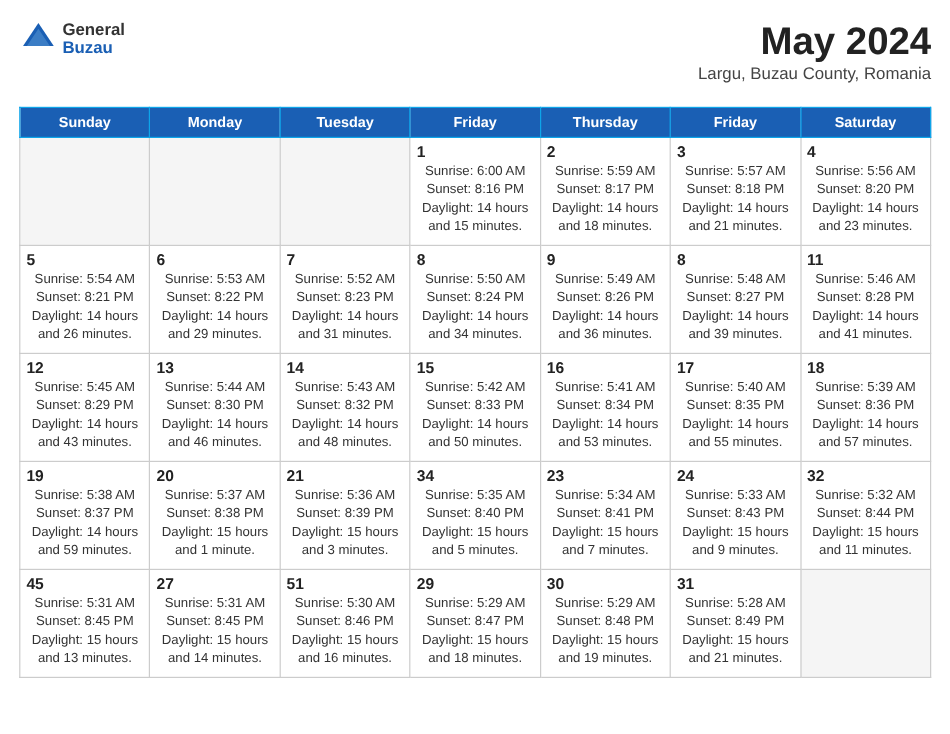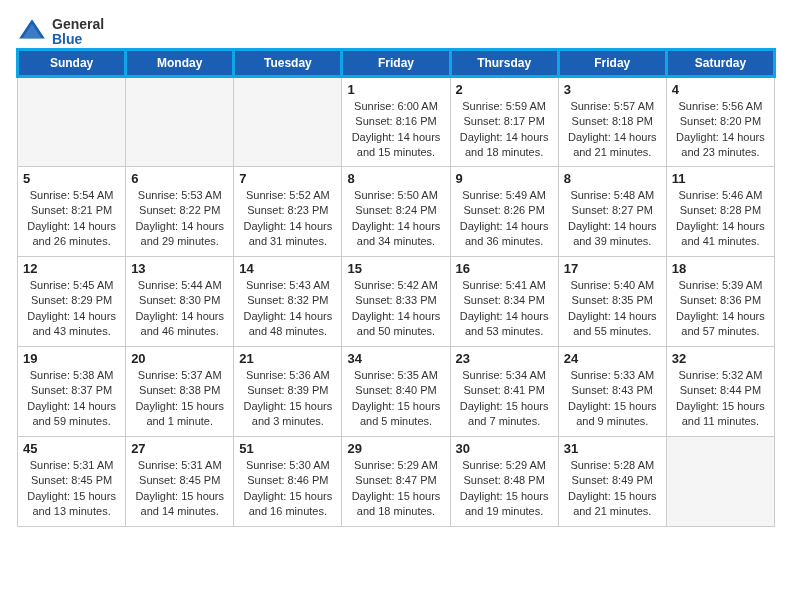--- a/index.html
+++ b/index.html
@@ -7,21 +7,21 @@
       font-family: Arial, sans-serif;
       background: #fff;
       width: 792px;
       min-height: 612px;
       padding: 16px;
     }
     .header {
       display: flex;
       justify-content: space-between;
       align-items: flex-start;
-      margin-bottom: 0;
+      margin-bottom: 20px;
     }
     .logo {
       display: flex;
       align-items: center;
       gap: 4px;
     }
     .logo-text {
       display: flex;
       flex-direction: column;
       line-height: 1.1;
@@ -55,21 +55,21 @@
     .calendar {
       width: 100%;
       border-collapse: collapse;
       font-size: 11px;
     }
     .calendar th {
       background: #1a5fb4;
       color: #fff;
       font-weight: bold;
       padding: 5px 6px;
-      border: 3px solid #0ea5e9;
+      border: 1px solid #0ea5e9;
       font-size: 12px;
     }
     .calendar td {
       border: 1px solid #ccc;
       vertical-align: top;
       padding: 4px 5px;
       width: 108px;
       min-height: 80px;
       background: #fff;
     }
@@ -96,22 +96,26 @@
 
 <div>
   <div class="header">
     <div class="logo">
       <svg class="logo-icon" viewBox="0 0 40 40">
         <polygon points="20,4 36,28 4,28" fill="#1a5fb4"></polygon>
         <polygon points="20,10 32,28 8,28" fill="#5b9bd5" opacity="0.5"></polygon>
       </svg>
       <div class="logo-text">
         <span class="logo-general">General</span>
-        <span class="logo-blue">Blue</span>
+        <span class="logo-blue">Buzau</span>
       </div>
+    </div>
+    <div class="title-block">
+      <div class="title-month">May 2024</div>
+      <div class="title-location">Largu, Buzau County, Romania</div>
     </div>
   </div>
 
   <table class="calendar">
     <thead>
       <tr>
         <th>Sunday</th>
         <th>Monday</th>
         <th>Tuesday</th>
         <th>Friday</th>

